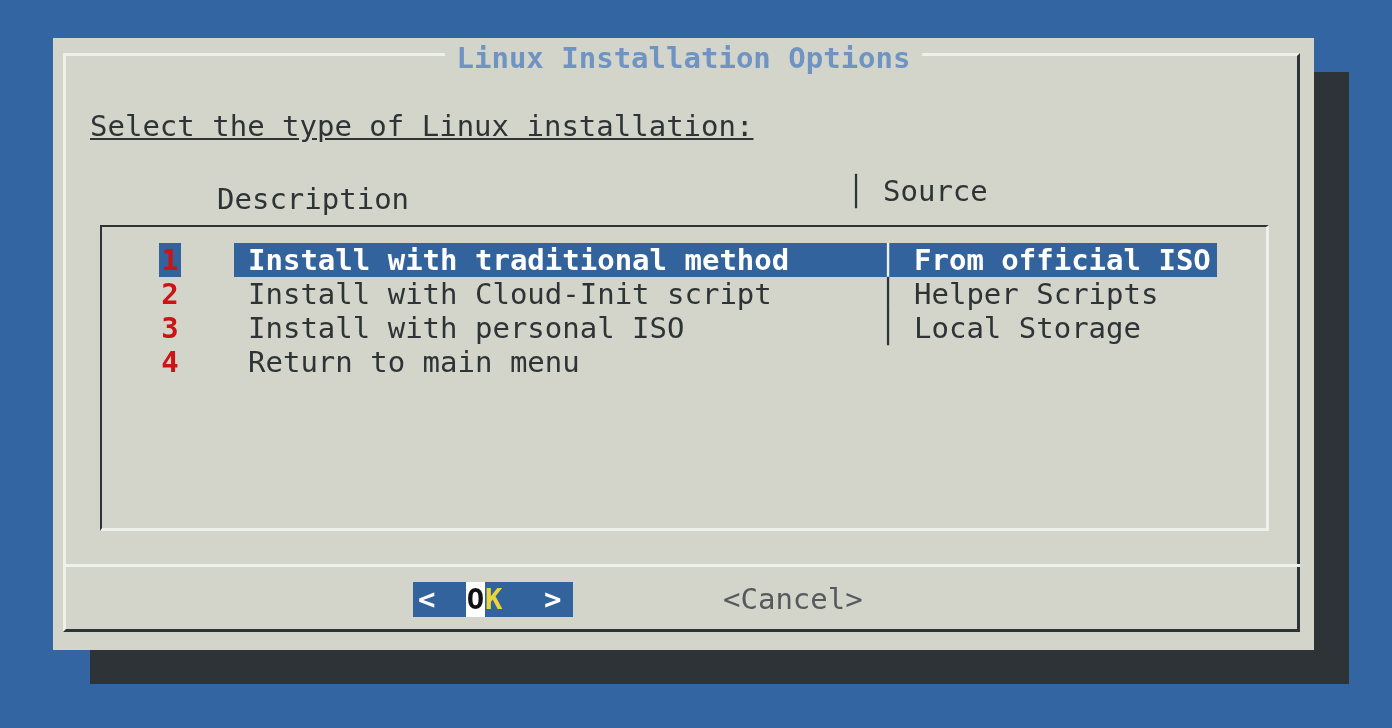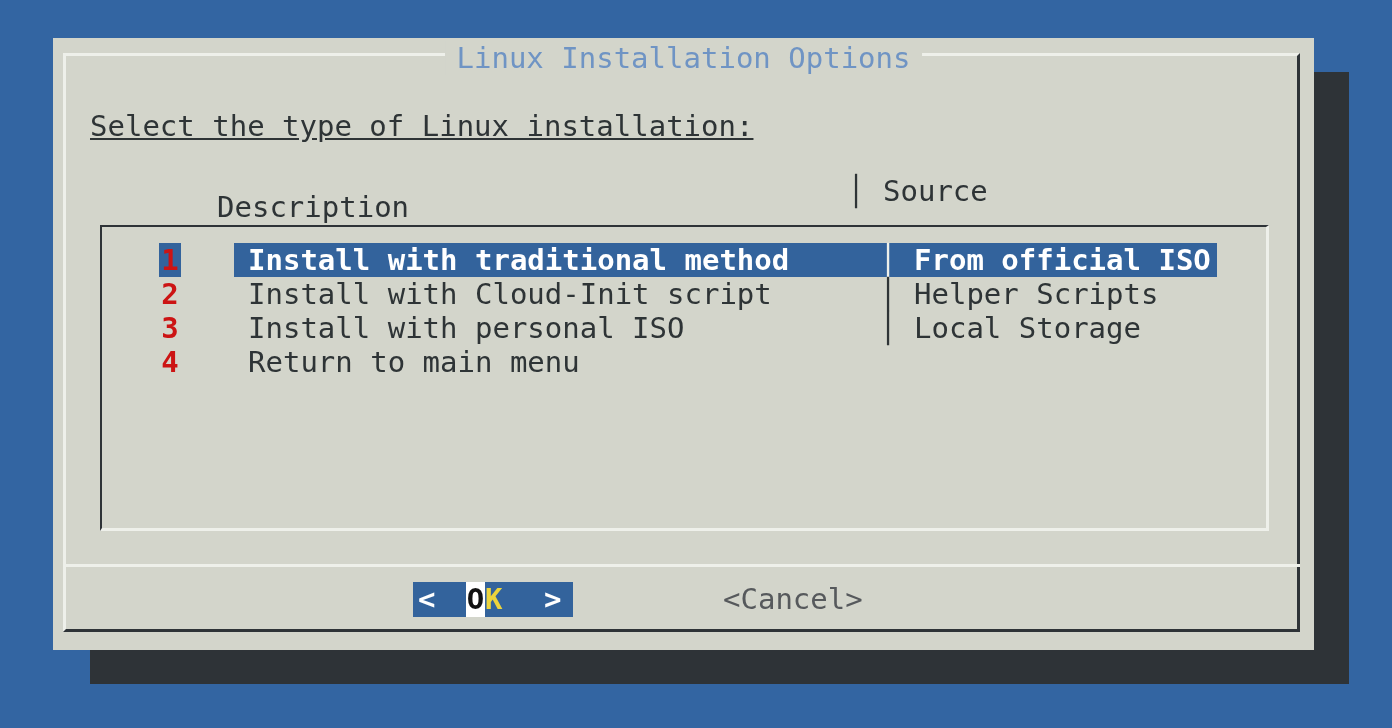--- a/index.html
+++ b/index.html
@@ -27,29 +27,29 @@
   .dialog{position:absolute;left:53px;top:38px;width:1261px;height:612px;background:var(--dialog-gray);}
   .frame{
     position:absolute;left:10px;top:15px;width:1237px;height:579px;
     border-top:3px solid var(--line-white);
     border-left:3px solid var(--line-white);
     border-right:3px solid var(--shadow-dark);
     border-bottom:3px solid var(--shadow-dark);
   }
   .title{
     position:absolute;top:3px;left:50%;transform:translateX(-50%);
-    font-size:29px;line-height:34px;font-weight:normal;white-space:nowrap;
+    font-size:29px;line-height:34px;font-weight:bold;white-space:nowrap;
     color:var(--title-blue);background:var(--dialog-gray);padding:0 12px;z-index:2;
   }
   .prompt{
     position:absolute;left:37px;top:71px;
     font-size:29px;line-height:34px;white-space:pre;color:var(--text-dark);text-decoration:underline;
   }
   .header-row{position:absolute;left:0;top:136px;width:100%;height:34px;font-size:29px;line-height:34px;}
-  .header-desc{position:absolute;left:164px;top:16px;white-space:pre;}
+  .header-desc{position:absolute;left:164px;top:8px;white-space:pre;}
   .header-sep{position:absolute;left:794px;top:0;width:18px;text-align:center;}
   .header-src{position:absolute;left:830px;top:0;white-space:pre;}
   .listbox{
     position:absolute;left:47px;top:187px;width:1169px;height:306px;
     border-top:2px solid var(--shadow-dark);
     border-left:2px solid var(--shadow-dark);
     border-right:3px solid var(--line-white);
     border-bottom:3px solid var(--line-white);
   }
   .menu-row{position:absolute;left:0;width:100%;height:34px;font-size:29px;line-height:34px;cursor:default;}

